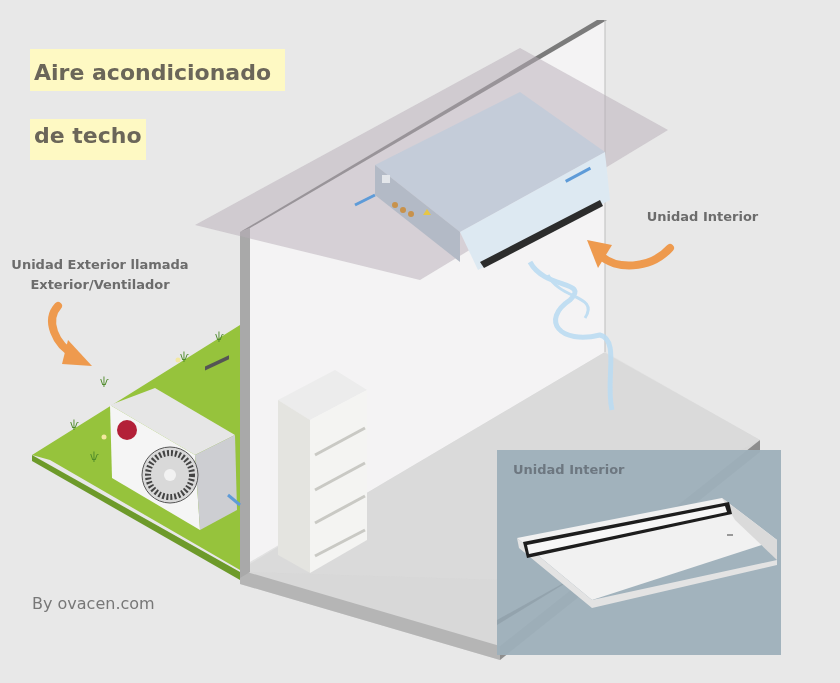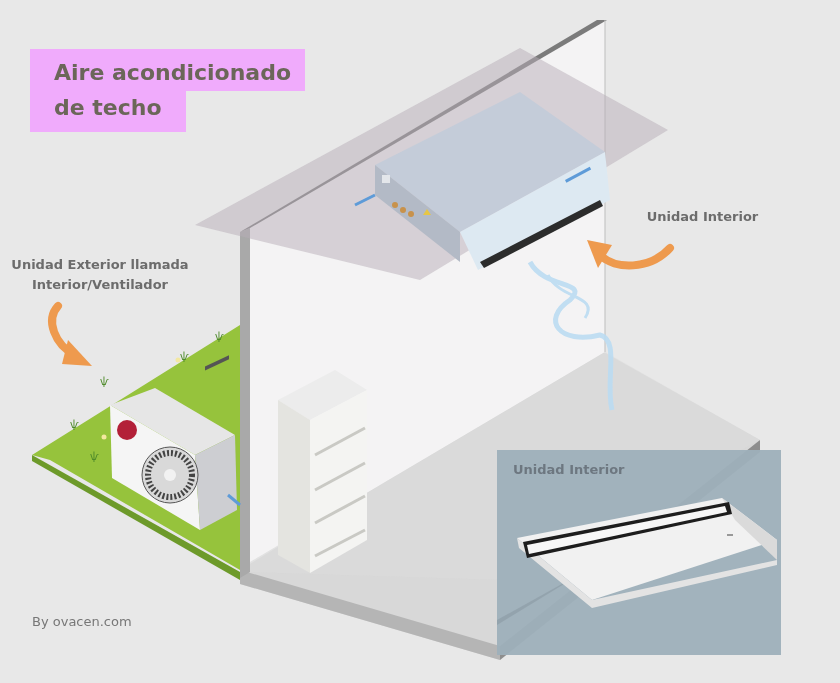--- a/index.html
+++ b/index.html
@@ -8,41 +8,41 @@
     background: #e8e8e8;
     font-family: "DejaVu Sans", sans-serif;
     position: relative;
   }
   .scene { position: absolute; left: 0; top: 0; width: 840px; height: 683px; }
   .title-box {
     position: absolute; left: 30px; top: 49px;
     font-weight: bold; font-size: 22px; color: #6b6659; line-height: 34px;
   }
   .title-box .line {
-    display: block; background: #f0abfc; padding: 0 24px;
+    display: block; background: #fef9c3; padding: 0 4px;
     width: max-content;
   }
   .title-box .line1 { padding-right: 14px; padding-top: 7px; padding-bottom: 1px; }
-  .title-box .line2 { padding-bottom: 7px; }
+  .title-box .line2 { padding-bottom: 7px; margin-top: 28px; }
   .label {
     position: absolute; font-weight: bold; color: #6c6c6c; font-size: 13px;
     line-height: 20px; text-align: center;
   }
   .label-exterior { left: 2px; top: 255px; width: 196px; }
   .label-interior { left: 640px; top: 207px; width: 125px; }
   .inset {
     position: absolute; left: 497px; top: 450px; width: 284px; height: 205px;
     background: rgba(158,176,186,0.95);
   }
   .inset-title {
     position: absolute; left: 16px; top: 12px; font-weight: bold;
     color: #6d7780; font-size: 13px;
   }
   .credit {
-    position: absolute; left: 32px; top: 614px; font-size: 13px; color: #777;
+    position: absolute; left: 32px; top: 594px; font-size: 16px; color: #777;
   }
 </style>
 </head>
 <body>
 
 <svg class="scene" viewBox="0 0 840 683" xmlns="http://www.w3.org/2000/svg">
 
   <g>
     <polygon points="240,570 600,350 760,440 760,452 500,660 240,584" fill="#d8d8d8"></polygon>
     <polygon points="240,570 500,646 500,660 240,584" fill="#b5b5b5"></polygon>
@@ -122,21 +122,21 @@
   </g>
 </svg>
 
 <div class="title-box">
   <span class="line line1">Aire acondicionado</span>
   <span class="line line2">de techo</span>
 </div>
 
 <div class="label label-exterior">
   <div>Unidad Exterior llamada</div>
-  <div>Interior/Ventilador</div>
+  <div>Exterior/Ventilador</div>
 </div>
 
 <div class="label label-interior">Unidad Interior</div>
 
 <div class="inset">
   <div class="inset-title">Unidad Interior</div>
   <svg width="284" height="205" viewBox="0 0 284 205" style="position:absolute;left:0;top:0">
     <polygon points="0,170 90,120 0,175" fill="#8a9aa4" opacity="0.6"></polygon>
     <polygon points="20,88 225,48 280,90 95,150" fill="#f1f1f1"></polygon>
     <polygon points="225,48 280,90 280,110 238,70" fill="#dadada"></polygon>

